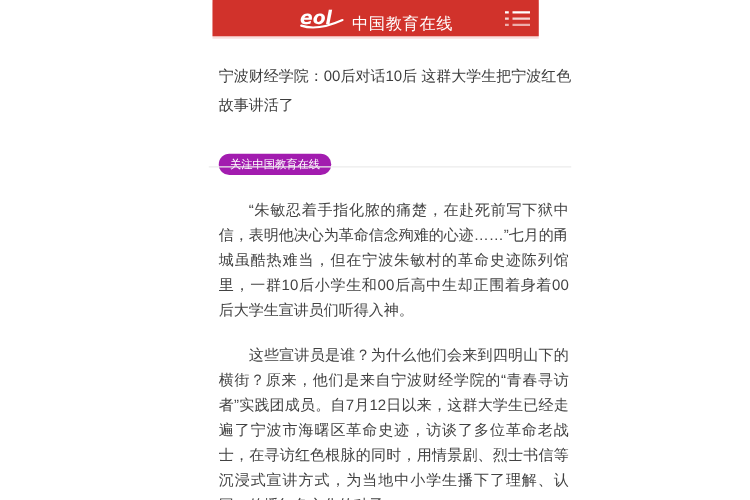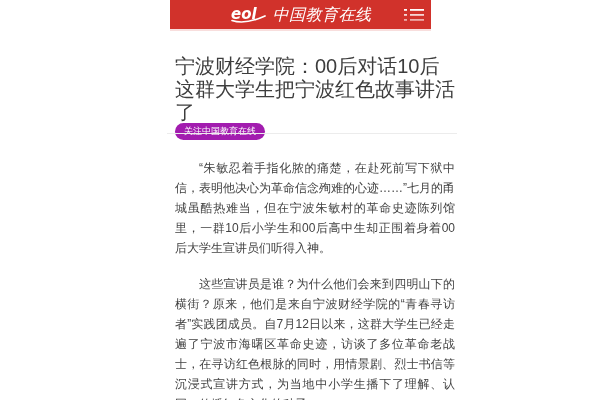--- a/index.html
+++ b/index.html
@@ -7,31 +7,31 @@
     width:600px;height:400px;background:#ffffff;position:relative;overflow:hidden;
     font-family:"Liberation Sans","DejaVu Sans",sans-serif;
     -webkit-font-smoothing:antialiased;
   }
   
   .appbar{
     position:absolute;left:170px;top:0;width:261px;height:29px;
     background:#d1322b;display:flex;align-items:center;justify-content:center;
     box-shadow:0 2px 0 rgba(209,50,43,0.16);
   }
-  .brand{display:flex;align-items:center;gap:5px;cursor:pointer;}
+  .brand{display:flex;align-items:flex-end;gap:5px;cursor:pointer;}
   .logo-svg{display:block;}
-  .site-name{color:#ffffff;font-size:16px;letter-spacing:0.5px;line-height:1;font-style:italic;}
+  .site-name{color:#ffffff;font-size:13px;letter-spacing:0.5px;line-height:1;}
   .menu-btn{
     position:absolute;right:6px;top:50%;transform:translateY(-50%);
     width:22px;height:16px;display:flex;align-items:center;justify-content:center;cursor:pointer;
   }
   
   .article-title{
     position:absolute;left:175px;top:42px;width:283px;
-    font-size:20px;line-height:23px;font-weight:500;color:#3d3d3d;
+    font-size:12px;line-height:23px;font-weight:500;color:#3d3d3d;
   }
   .meta-row{
     position:absolute;left:175px;top:105px;width:280px;height:20px;
     display:flex;align-items:center;justify-content:space-between;
   }
   .pub-time{font-size:10.5px;color:#9c9c9c;letter-spacing:0.3px;}
   .follow-btn{
     background:#a21caf;color:#ffffff;font-size:9px;line-height:1;
     padding:4px 9px;border-radius:10px;border:none;cursor:pointer;white-space:nowrap;
     font-family:inherit;

